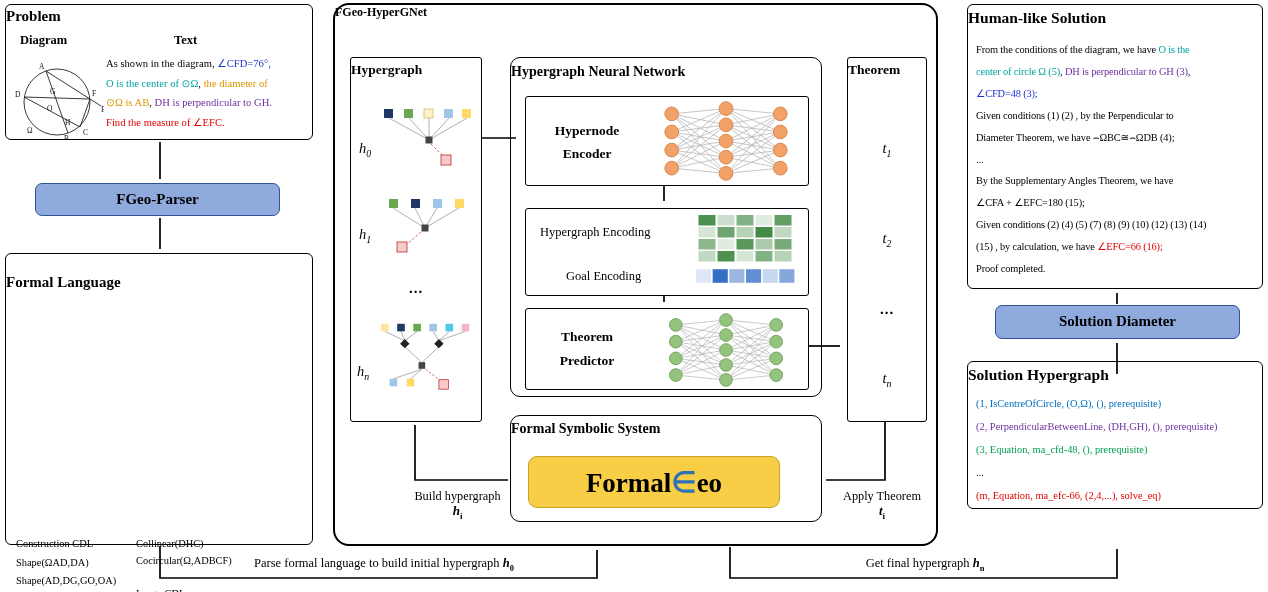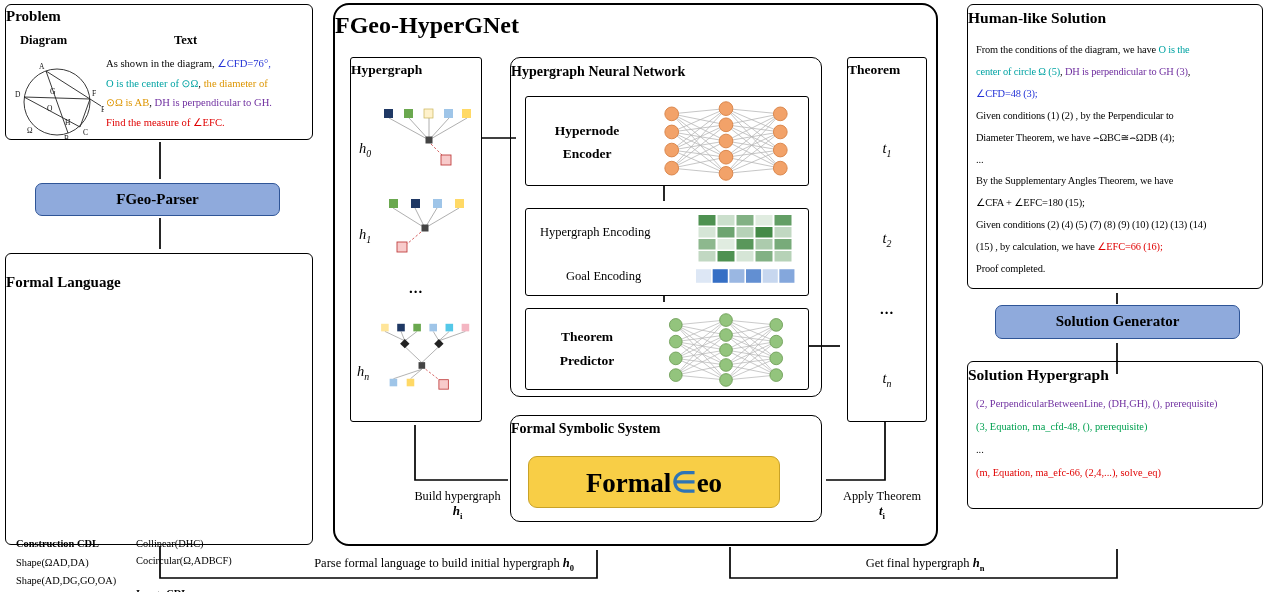--- a/index.html
+++ b/index.html
@@ -10,21 +10,21 @@
 .btn{position:absolute;background:var(--button_fill,#8FAADC);border:1.6px solid var(--button_border,#2F5597);border-radius:7px;font-weight:bold;font-size:15px;text-align:center;z-index:2}
 .row{white-space:nowrap}
 .c-k{color:#000}
 .c-teal{color:var(--teal,#00A3A3)}
 .c-blue{color:var(--blue,#2433D6)}
 .c-purple{color:var(--purple,#7030A0)}
 .c-orange{color:var(--orange,#DD9500)}
 .c-red{color:var(--red,#E00000)}
 .c-green{color:var(--green,#00A050)}
 .c-solblue{color:var(--solblue,#0070C0)}
-.hdr{font-weight:bold}
+.hdr{font-weight:normal}
 .hlabel{position:absolute;font-size:14.5px;font-style:italic}
 .tlabel{position:absolute;width:100%;text-align:center;font-size:14.5px;font-style:italic}
 sub{font-size:68%}
 .flowlabel{position:absolute;text-align:center;font-size:12.3px;line-height:14.5px}
 .dots{position:absolute;width:100%;text-align:center;font-weight:bold;font-size:15px;letter-spacing:1px}
 #connectors{position:absolute;left:0;top:0;z-index:5;pointer-events:none}
 #connectors path{fill:none;stroke:#000;stroke-width:1.7;marker-end:url(#ah)}
 .innerbox{position:absolute;background:#fff;border:1.5px solid #000;border-radius:3px}
 </style>
 </head>
@@ -80,21 +80,21 @@
     <div>
         <div class="row"><span class="c-k">Collinear(DHC)</span></div>
         <div class="row"><span class="c-k">Cocircular(Ω,ADBCF)</span></div>
       </div>
     <div class="row hdr" style="margin-top:16px">Image CDL</div>
 
   </div>
 </div>
 
 <div class="box" style="left:333px;top:3px;width:605px;height:543px;border-radius:16px;border-width:2px">
-  <div class="title" style="font-size:24px;margin-top:7px">FGeo-HyperGNet</div>
+  <div class="title" style="font-size:12px;">FGeo-HyperGNet</div>
 
   <div class="innerbox" style="left:15px;top:52px;width:132px;height:365px">
     <div class="title" style="font-size:13.5px;margin-top:4px">Hypergraph</div>
     <div class="hlabel" style="left:8px;top:82px"><span>h</span><sub>0</sub></div>
     <svg style="position:absolute;left:28px;top:45px" width="100" height="75" viewBox="0 0 100 75">
       <g stroke="#9a9a9a" stroke-width="0.8">
         <line x1="10" y1="15" x2="50" y2="37"></line>
           <line x1="30" y1="15" x2="50" y2="37"></line>
           <line x1="50" y1="15" x2="50" y2="37"></line>
           <line x1="70" y1="15" x2="50" y2="37"></line>
@@ -351,33 +351,34 @@
       <div class="row"><span class="c-k">Diameter Theorem, we have ⌢ΩBC≅⌢ΩDB (4);</span></div>
       <div class="row"><span class="c-k">...</span></div>
       <div class="row"><span class="c-k">By the Supplementary Angles Theorem, we have</span></div>
       <div class="row"><span class="c-k">∠CFA + ∠EFC=180 (15);</span></div>
       <div class="row"><span class="c-k">Given conditions (2) (4) (5) (7) (8) (9) (10) (12) (13) (14)</span></div>
       <div class="row"><span class="c-k">(15) , by calculation, we have </span><span class="c-red">∠EFC=66 (16);</span></div>
       <div class="row"><span class="c-k">Proof completed.</span></div>
     </div>
 </div>
 
-<div class="btn" style="left:995px;top:305px;width:245px;height:34px;line-height:31px">Solution Generator</div>
+<div class="btn" style="left:995px;top:305px;width:245px;height:34px;line-height:31px">Solution Diameter</div>
 
 <div class="box" style="left:967px;top:361px;width:296px;height:148px;border-radius:6px">
   <div class="title" style="font-size:15.5px;margin-top:4px">Solution Hypergraph</div>
   <div style="position:absolute;left:8px;top:30px;width:285px;font-size:10.4px;line-height:23px">
+      <div class="row"><span class="c-solblue">(1, IsCentreOfCircle, (O,Ω), (), prerequisite)</span></div>
       <div class="row"><span class="c-purple">(2, PerpendicularBetweenLine, (DH,GH), (), prerequisite)</span></div>
       <div class="row"><span class="c-green">(3, Equation, ma_cfd-48, (), prerequisite)</span></div>
       <div class="row"><span class="c-k">...</span></div>
       <div class="row"><span class="c-red">(m, Equation, ma_efc-66, (2,4,...), solve_eq)</span></div>
     </div>
 </div>
 
-<div style="position:absolute;left:154px;top:556px;width:420px;text-align:right;font-size:12.5px">
+<div style="position:absolute;left:174px;top:556px;width:420px;text-align:center;font-size:12.5px">
   <span>Parse formal language to build initial hypergraph </span><b><i>h</i><sub>0</sub></b>
 </div>
 <div style="position:absolute;left:740px;top:556px;width:370px;text-align:center;font-size:12.5px">
   <span>Get final hypergraph </span><b><i>h</i><sub>n</sub></b>
 </div>
 
 <svg id="connectors" width="1268" height="592">
   <defs>
     <marker id="ah" markerWidth="9" markerHeight="8" refX="7" refY="3.5" orient="auto">
       <path d="M0,0 L8,3.5 L0,7 Z" fill="#000" style="stroke:none;marker-end:none"></path>

